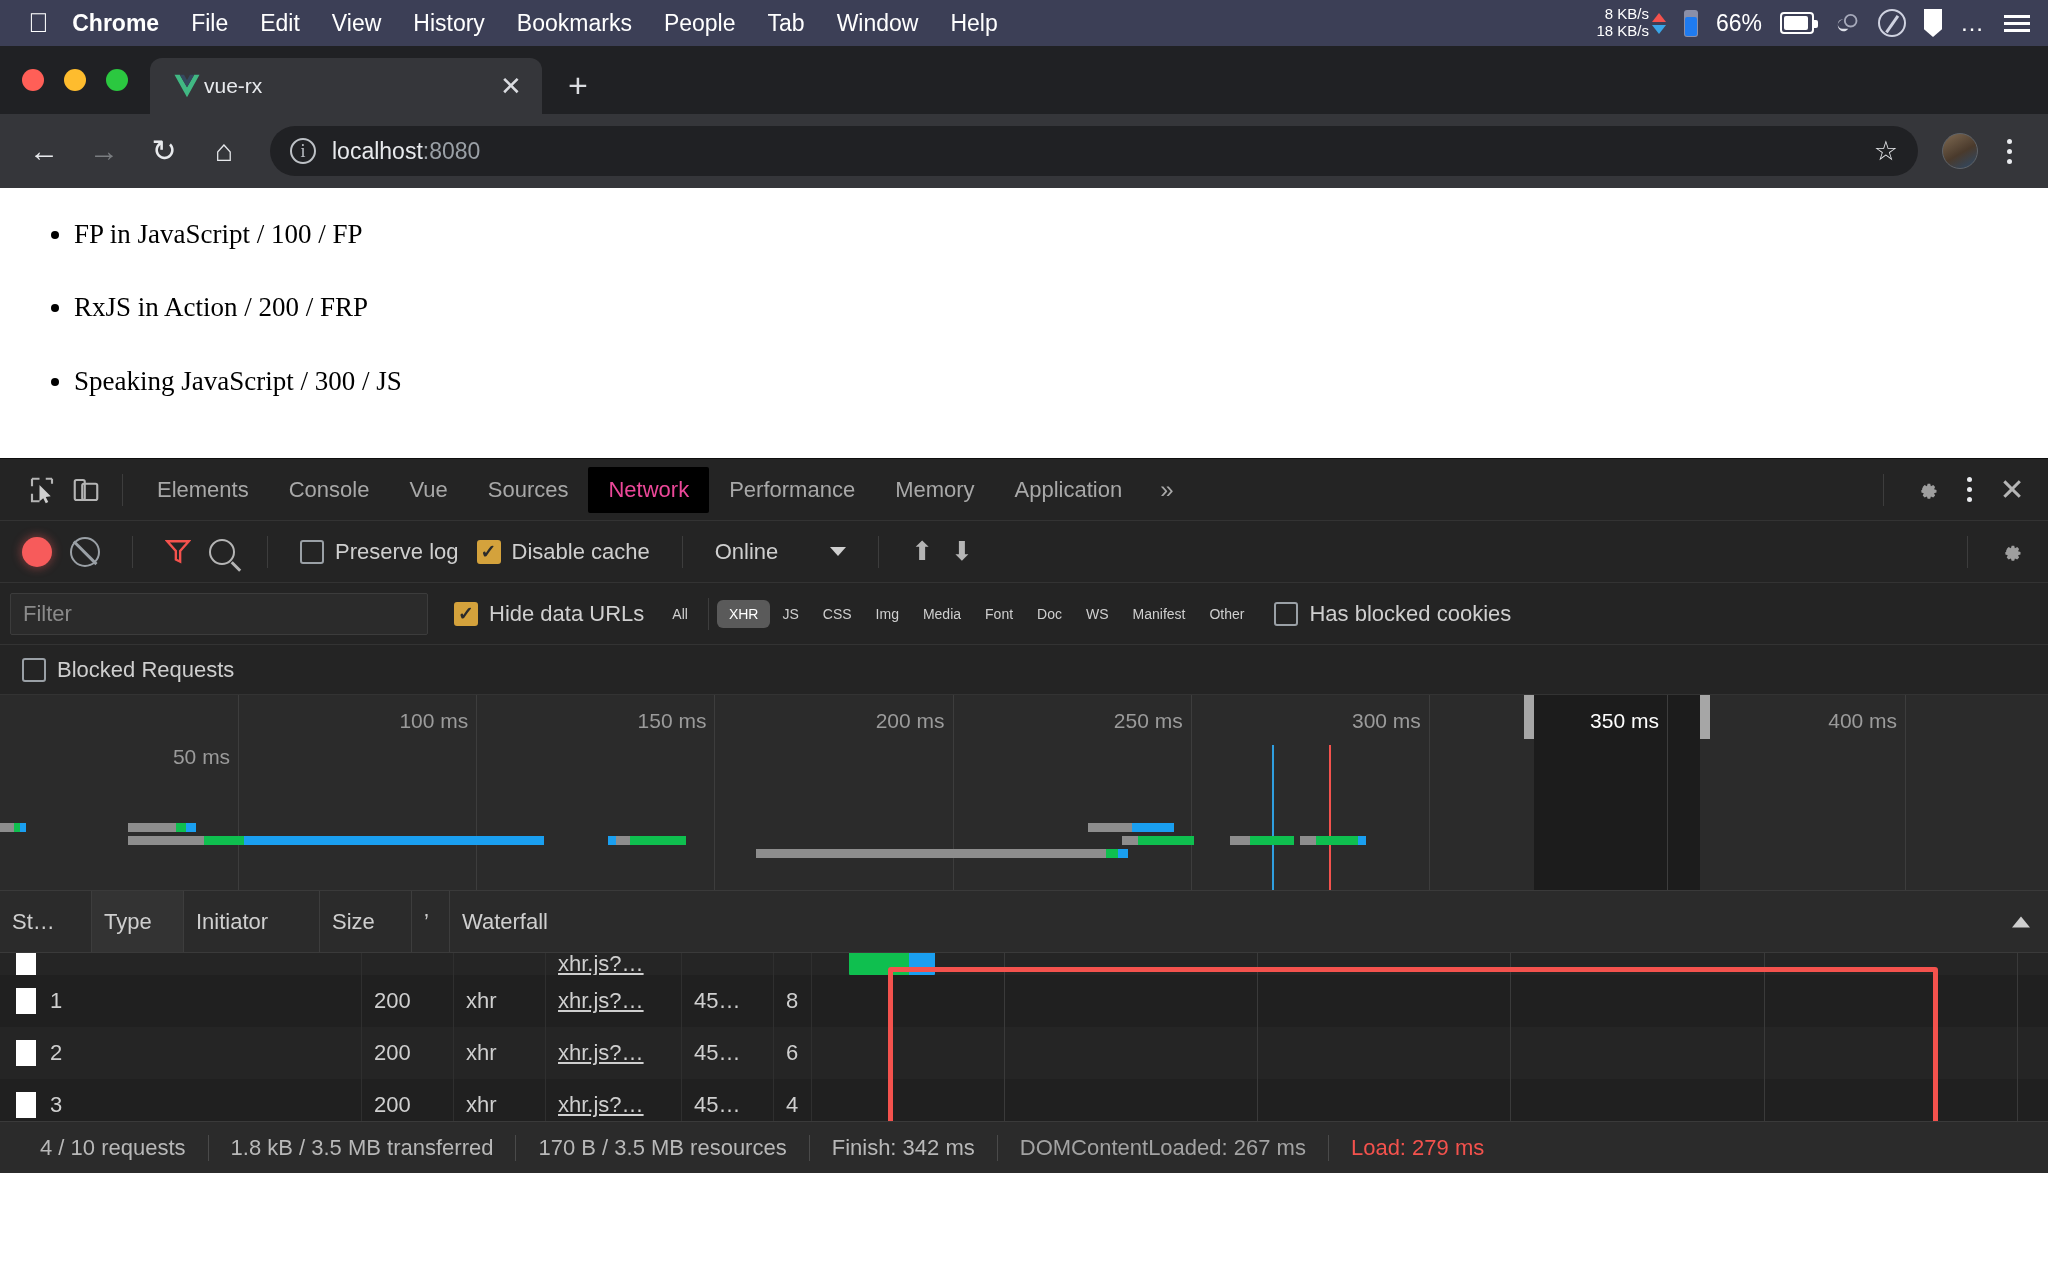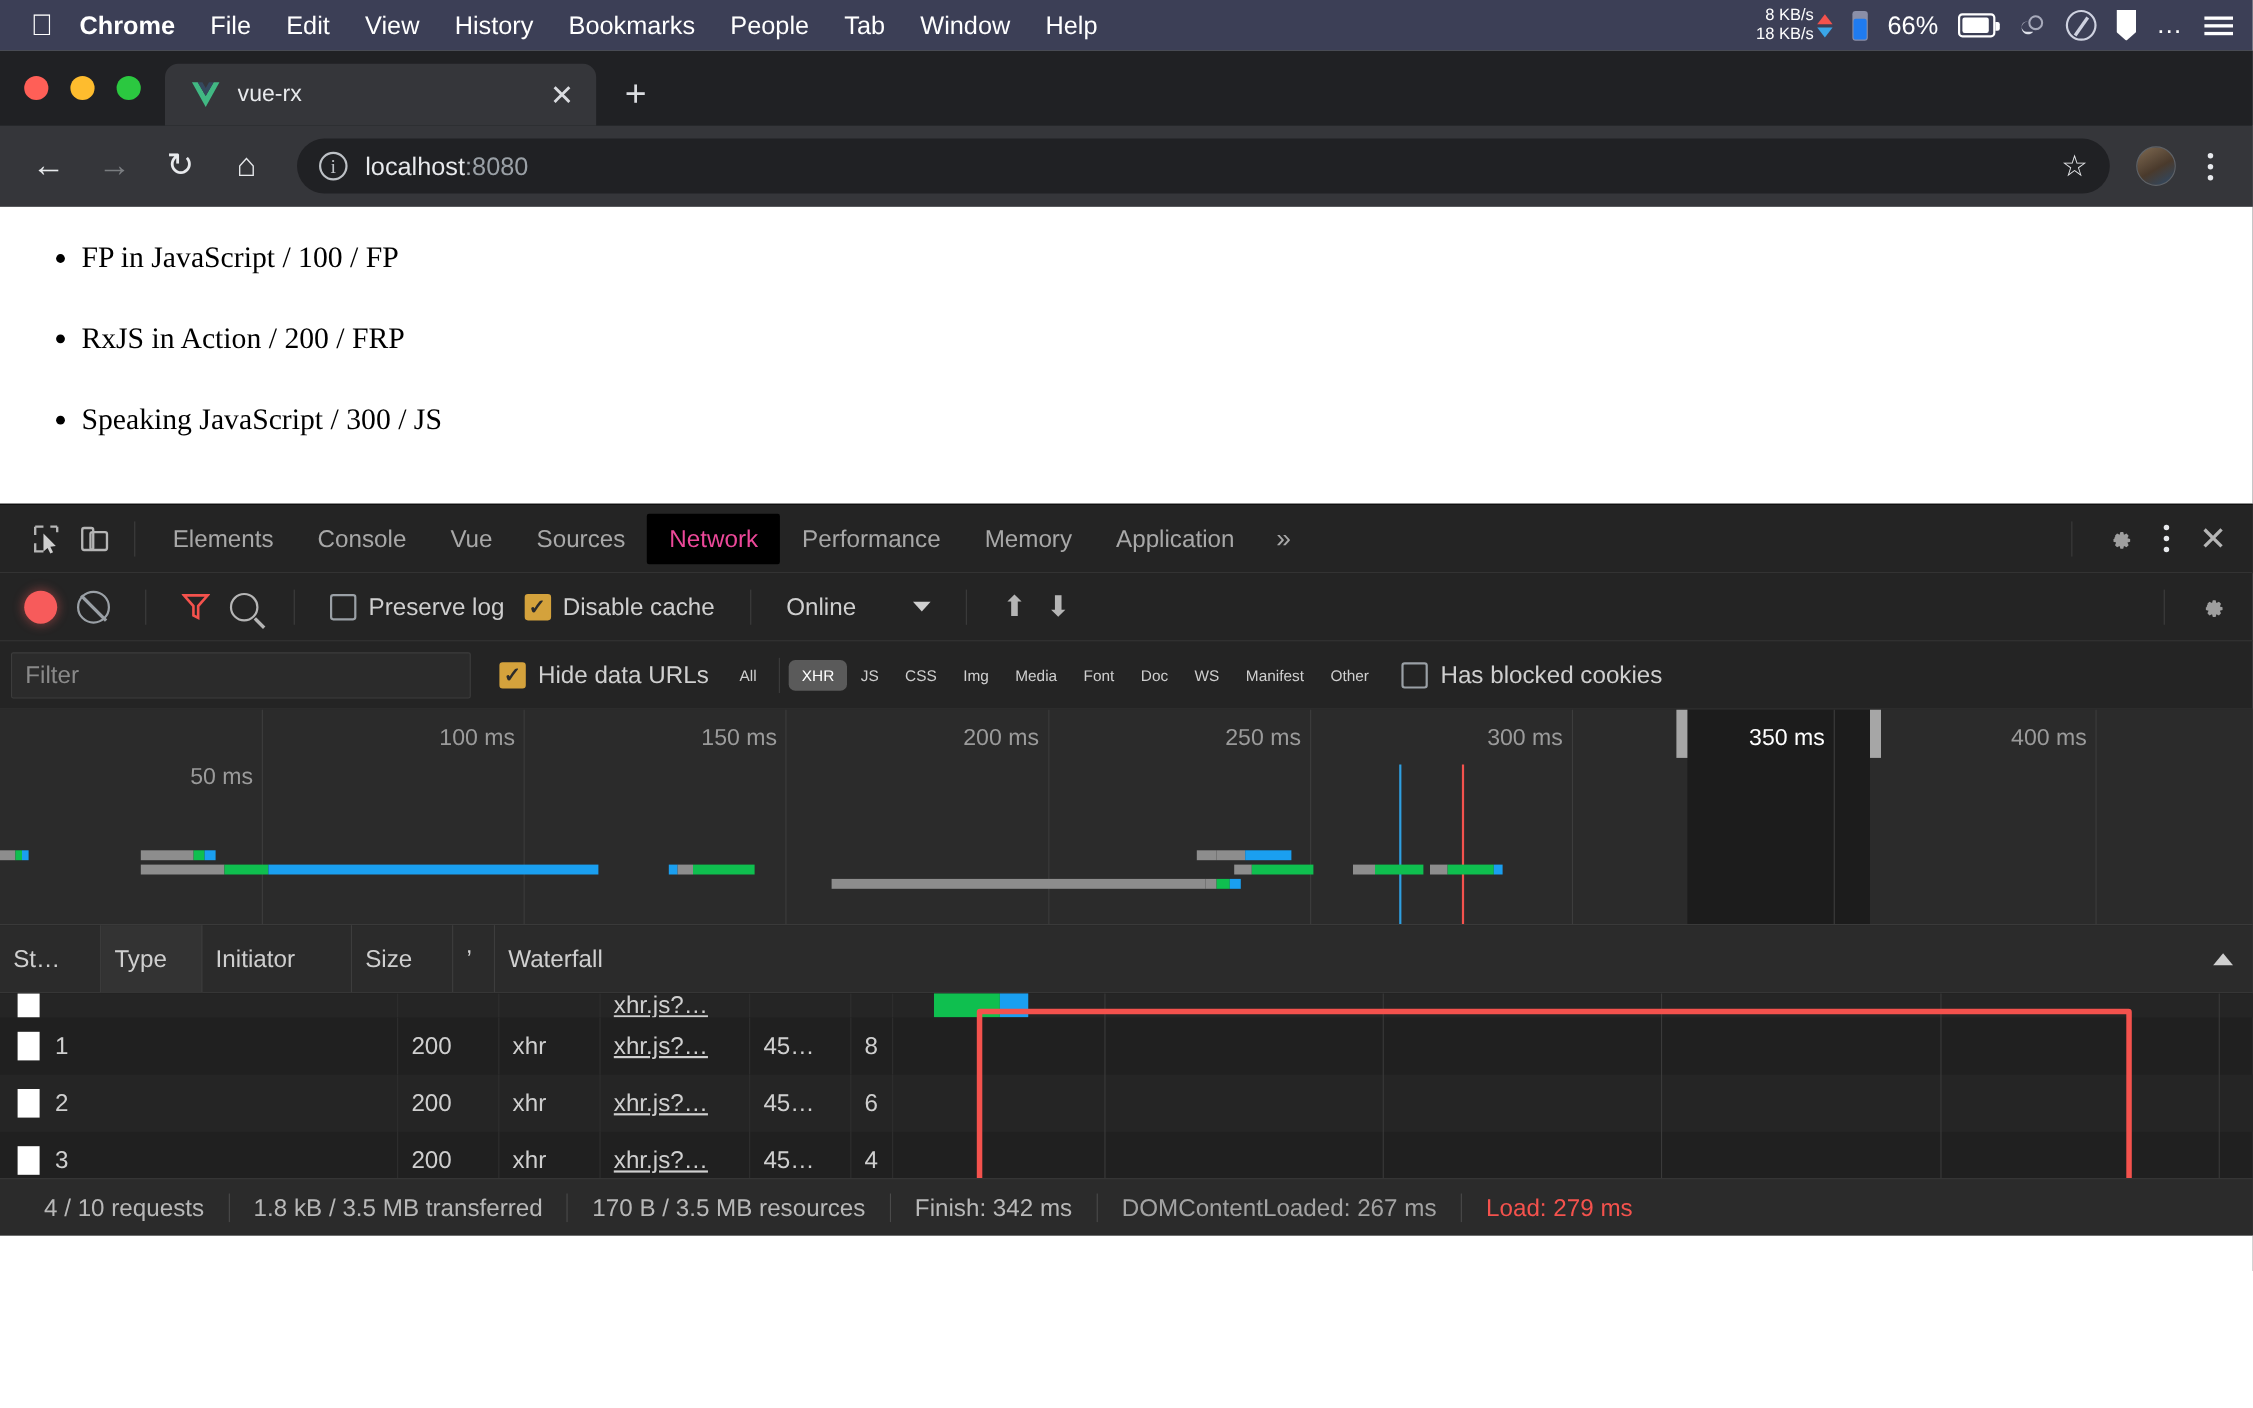--- a/index.html
+++ b/index.html
@@ -61,21 +61,21 @@
   .tl.yellow { background: #febc2e; }
   .tl.green { background: #2bc840; }
   .tab {
     height: 56px;
     width: 392px;
     background: #35363a;
     border-radius: 12px 12px 0 0;
     display: flex;
     align-items: center;
     padding: 0 16px 0 22px;
-    gap: 14px;
+    gap: 2px;
   }
   .tab .vue-ico { width: 30px; height: 30px; flex: 0 0 30px; }
   .tab .title { color: #e8eaed; font-size: 21px; flex: 1; white-space: nowrap; overflow: hidden; }
   .tab .closex { color: #dadce0; font-size: 26px; line-height: 1; width: 30px; text-align: center; }
   .newtab { color: #dadce0; font-size: 34px; line-height: 1; margin: 0 0 12px 26px; }
 
   .toolbar {
     height: 74px;
     background: #35363a;
     display: flex;
@@ -425,20 +425,26 @@
       <span class="ftype">WS</span>
       <span class="ftype">Manifest</span>
       <span class="ftype">Other</span>
       <span style="width:18px"></span>
       <label class="cb-label">
         <span class="cbox"></span>
         <span>Has blocked cookies</span>
       </label>
     </div>
 
+    <div class="dt-blocked">
+      <label class="cb-label">
+        <span class="cbox"></span>
+        <span>Blocked Requests</span>
+      </label>
+    </div>
 
     <div class="dt-overview" id="overview">
         <div class="ov-sel" style="left: 1533.62px; width: 166.698px;"></div>
         <div class="ov-handle" style="left: 1523.62px;"></div>
         <div class="ov-handle" style="left: 1700.32px;"></div>
         <div class="ov-grid" style="left: 238.14px;"></div>
         <div class="ov-label" style="left: 238.14px; margin-top: 36px;">50 ms</div>
         <div class="ov-grid" style="left: 476.279px;"></div>
         <div class="ov-label" style="left: 476.279px;">100 ms</div>
         <div class="ov-grid" style="left: 714.419px;"></div>

